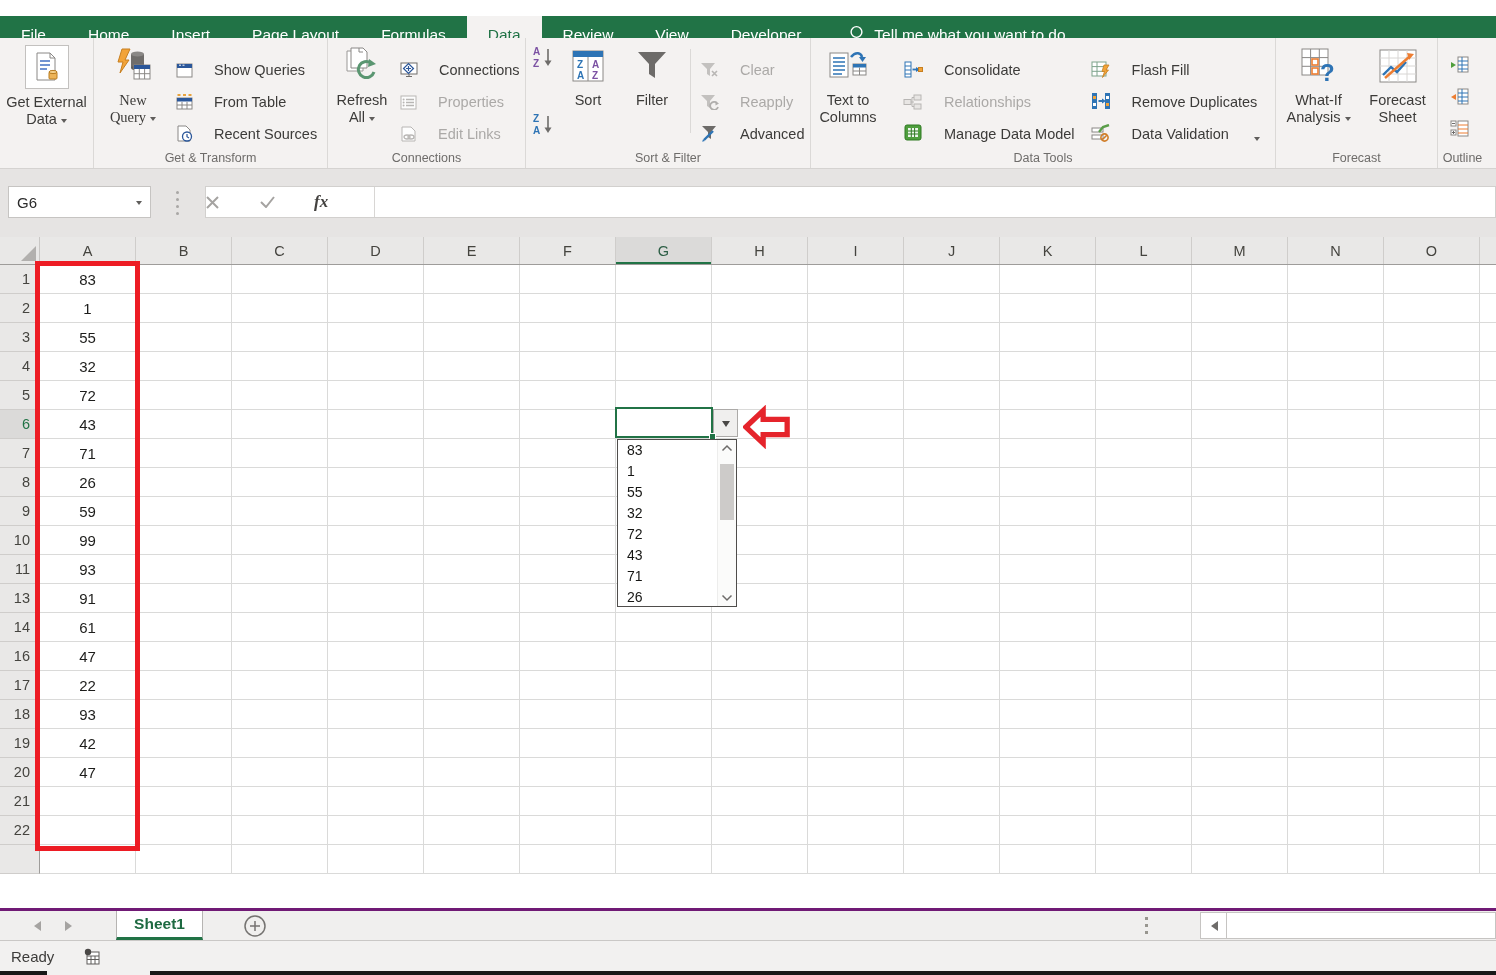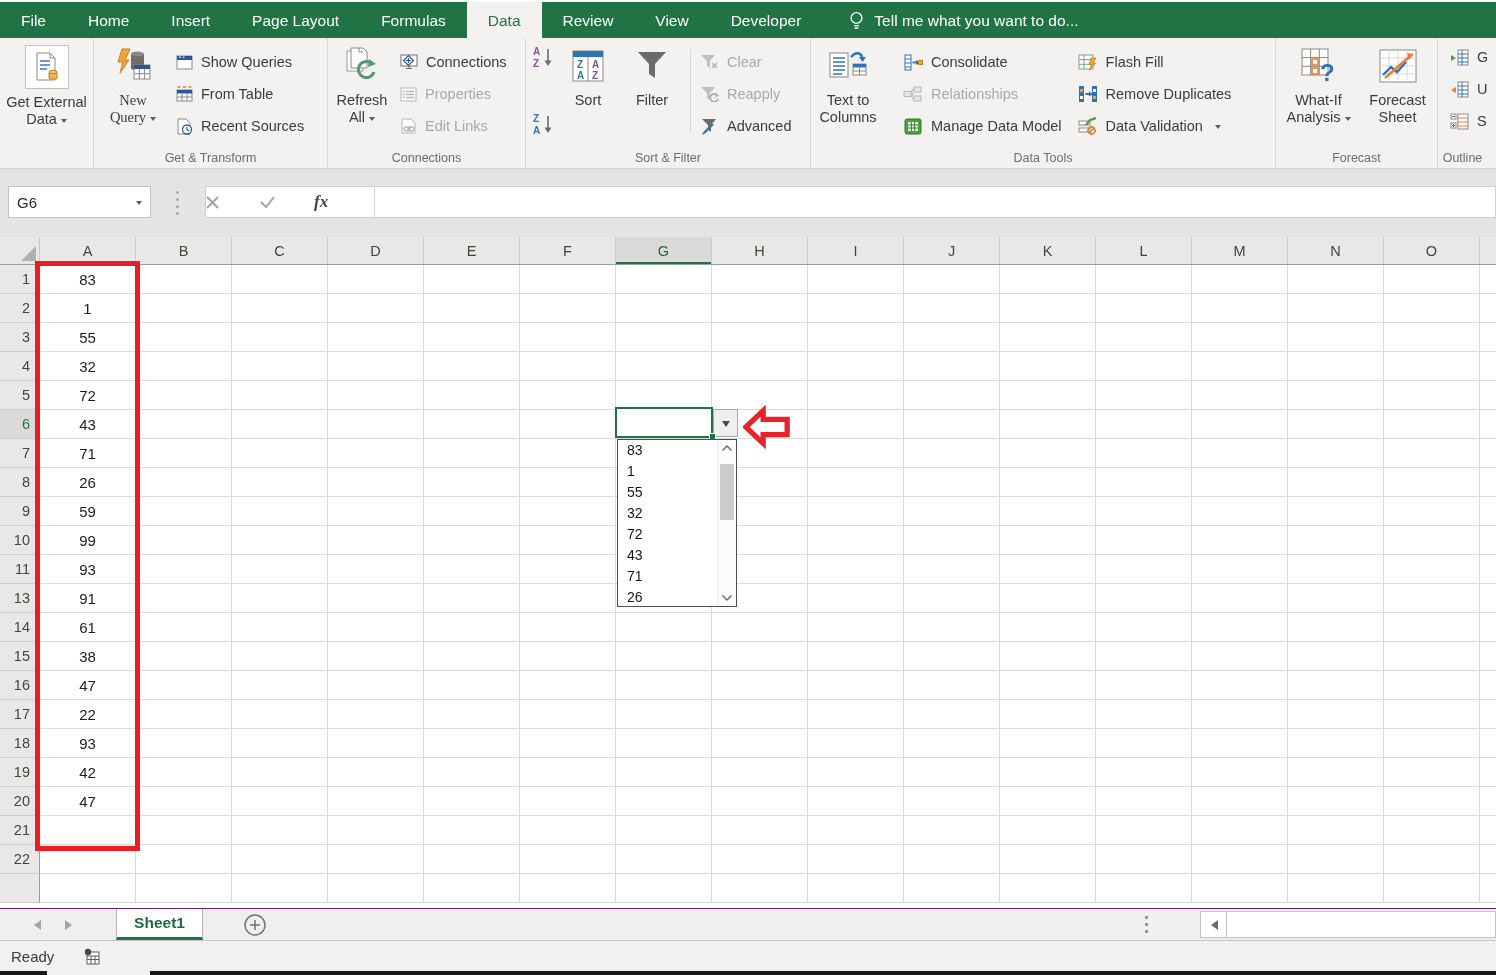--- a/index.html
+++ b/index.html
@@ -1,35 +1,35 @@
 <!DOCTYPE html>
 <html><head>
 <meta charset="utf-8">
 <style>
   html,body{margin:0;padding:0;background:#fff;}
   #screen{position:relative;width:1496px;height:975px;overflow:hidden;
     font-family:"Liberation Sans","DejaVu Sans",sans-serif;color:#3c3b39;
     -webkit-font-smoothing:antialiased;}
   
-  #menubar{position:absolute;left:0;top:2px;width:1496px;height:38px;background:#217346;
+  #menubar{position:absolute;left:0;top:16px;width:1496px;height:38px;background:#217346;
     display:flex;align-items:stretch;}
   .menu-tab{display:flex;align-items:center;padding:0 21px;color:#fff;font-size:15.5px;cursor:default;}
   .menu-tab.active{background:#f4f2f1;color:#217346;}
   .tellme{display:flex;align-items:center;margin-left:26px;color:#fff;font-size:15.5px;gap:9px;}
   
   #ribbon{position:absolute;left:0;top:38px;width:1496px;height:131px;background:#f4f2f1;
     border-bottom:1px solid #d5d3d1;display:flex;box-sizing:border-box;}
   .rgroup{position:relative;height:100%;border-right:1px solid #dbd9d7;box-sizing:border-box;flex:none;}
   .rgroup-label{position:absolute;bottom:3px;left:0;right:0;text-align:center;font-size:12.5px;color:#6e6c6a;white-space:nowrap;}
   .gcontent{display:flex;align-items:flex-start;padding-top:5px;height:104px;}
   .big-btn{display:flex;flex-direction:column;align-items:center;justify-content:flex-start;
     padding:2px 5px 0;font-size:14.5px;color:#3c3b39;line-height:17px;text-align:center;cursor:default;}
   .big-btn .bicon{height:42px;display:flex;align-items:center;justify-content:center;margin-bottom:5px;}
   .small-col{display:flex;flex-direction:column;justify-content:flex-start;padding-top:3px;}
-  .small-btn{display:flex;align-items:center;gap:8px;height:32px;font-size:14.5px;color:#3c3b39;
+  .small-btn{display:flex;align-items:flex-end;gap:21px;height:32px;font-size:14.5px;color:#3c3b39;
     padding:0 4px;white-space:nowrap;cursor:default;}
   .small-btn.disabled{color:#aba9a7;}
   .caret{display:inline-block;width:0;height:0;border:3.5px solid transparent;border-top:4.5px solid #5f5d5b;
     margin-left:4px;position:relative;top:2px;}
   .boxed-icon{width:42px;height:38px;background:#fff;border:1px solid #c3c1bf;display:flex;align-items:center;justify-content:center;}
   .vline{width:1px;background:#dbd9d7;height:84px;margin:6px 5px 0;}
   .stack2{display:flex;flex-direction:column;justify-content:space-between;height:92px;padding:2px 2px 0 6px;}
   .clip-group{overflow:hidden;}
   
   #formula-row{position:absolute;left:0;top:169px;width:1496px;height:68px;background:#e6e4e3;}
@@ -67,21 +67,21 @@
     box-sizing:border-box;display:flex;align-items:center;justify-content:center;}
   #combo-btn i{width:0;height:0;border:4.5px solid transparent;border-top:6px solid #4a4846;margin-top:5px;}
   #fill-handle{position:absolute;left:709px;top:196px;width:7px;height:7px;background:#217346;border:1px solid #fff;box-sizing:border-box;}
   #dd-list{position:absolute;left:617px;top:202px;width:120px;height:168px;background:#fff;border:1px solid #4f4d4b;box-sizing:border-box;}
   .dd-item{height:21px;line-height:21px;padding-left:9px;font-size:14px;color:#161614;}
   #dd-scroll{position:absolute;right:0;top:0;width:19px;height:100%;background:#fbfbfa;border-left:1px solid #ededec;box-sizing:border-box;}
   #dd-thumb{position:absolute;left:2px;top:24px;width:14px;height:56px;background:#cdcbc9;}
   .dd-chev{position:absolute;left:3px;}
   #arrow-anno{position:absolute;left:743px;top:168px;}
   
-  #tabbar{position:absolute;left:0;top:908px;width:1496px;height:32px;background:#f0efee;border-top:1px solid #701a75;
+  #tabbar{position:absolute;left:0;top:908px;width:1496px;height:32px;background:#f0efee;border-top:3px solid #701a75;
     box-sizing:border-box;display:flex;align-items:stretch;}
   .tnav{display:flex;align-items:center;margin-left:29px;}
   .tri-l{width:0;height:0;border:5px solid transparent;border-right:7px solid #a5a3a1;}
   .tri-r{width:0;height:0;border:5px solid transparent;border-left:7px solid #a5a3a1;margin-left:24px;}
   #sheet-tab{margin-left:39px;width:87px;background:#fff;border-left:1px solid #b6b4b2;border-right:1px solid #b6b4b2;
     border-bottom:3px solid #217346;box-sizing:border-box;display:flex;align-items:center;justify-content:center;
     font-size:15.5px;font-weight:bold;color:#1e6a41;}
   #add-sheet{display:flex;align-items:center;margin-left:40px;}
   .tdots{display:flex;flex-direction:column;gap:4px;margin-left:auto;margin-right:52px;align-self:center;}
   .tdots i{width:3px;height:3px;background:#98968f;}
@@ -795,39 +795,20 @@
           <div class="cell"></div>
           <div class="cell"></div>
           <div class="cell"></div>
           <div class="cell"></div>
           <div class="cell"></div>
           <div class="cell"></div>
           <div class="cell"></div>
           <div class="cell filler"></div>
         </div>
         <div class="grid-row">
-          <div class="row-h">15</div>
-          <div class="cell">38</div>
-          <div class="cell"></div>
-          <div class="cell"></div>
-          <div class="cell"></div>
-          <div class="cell"></div>
-          <div class="cell"></div>
-          <div class="cell"></div>
-          <div class="cell"></div>
-          <div class="cell"></div>
-          <div class="cell"></div>
-          <div class="cell"></div>
-          <div class="cell"></div>
-          <div class="cell"></div>
-          <div class="cell"></div>
-          <div class="cell"></div>
-          <div class="cell filler"></div>
-        </div>
-        <div class="grid-row">
           <div class="row-h">16</div>
           <div class="cell">47</div>
           <div class="cell"></div>
           <div class="cell"></div>
           <div class="cell"></div>
           <div class="cell"></div>
           <div class="cell"></div>
           <div class="cell"></div>
           <div class="cell"></div>
           <div class="cell"></div>

